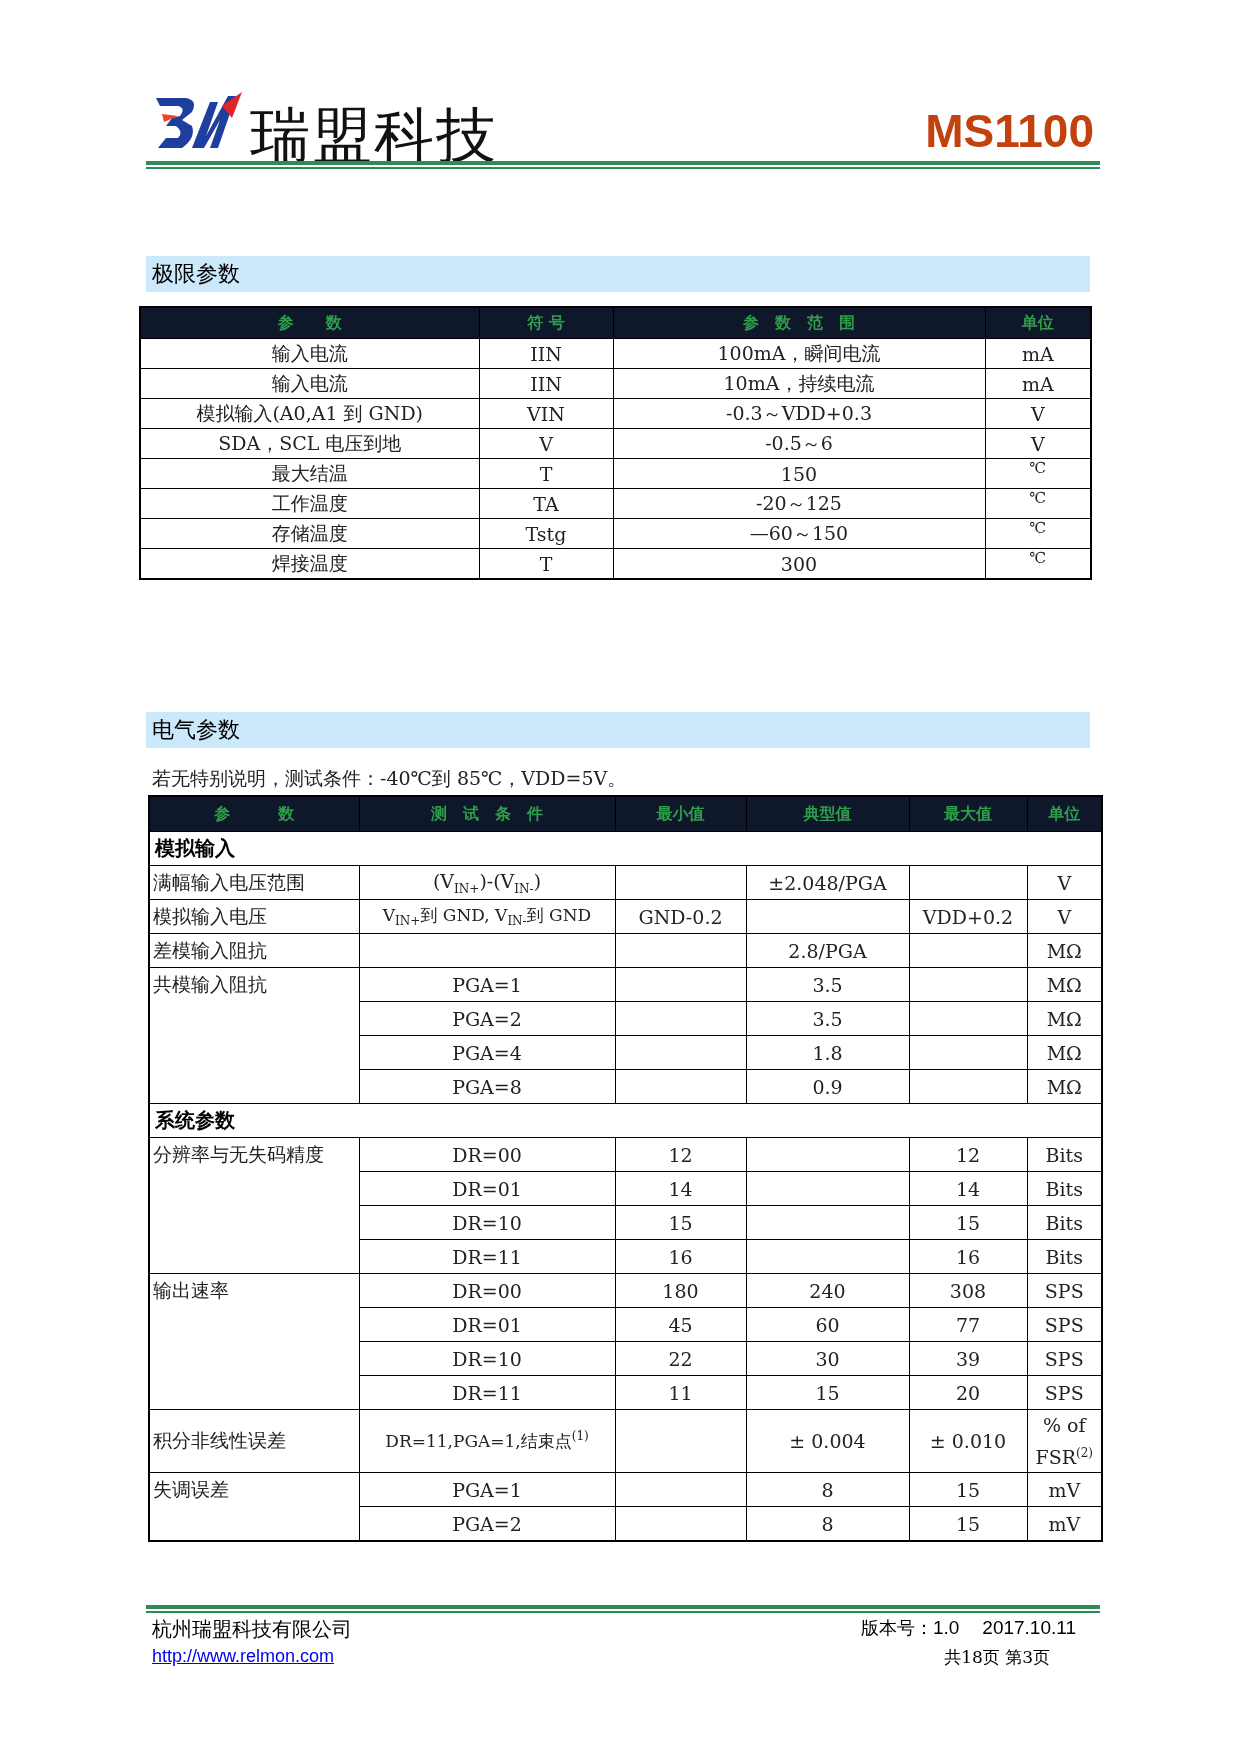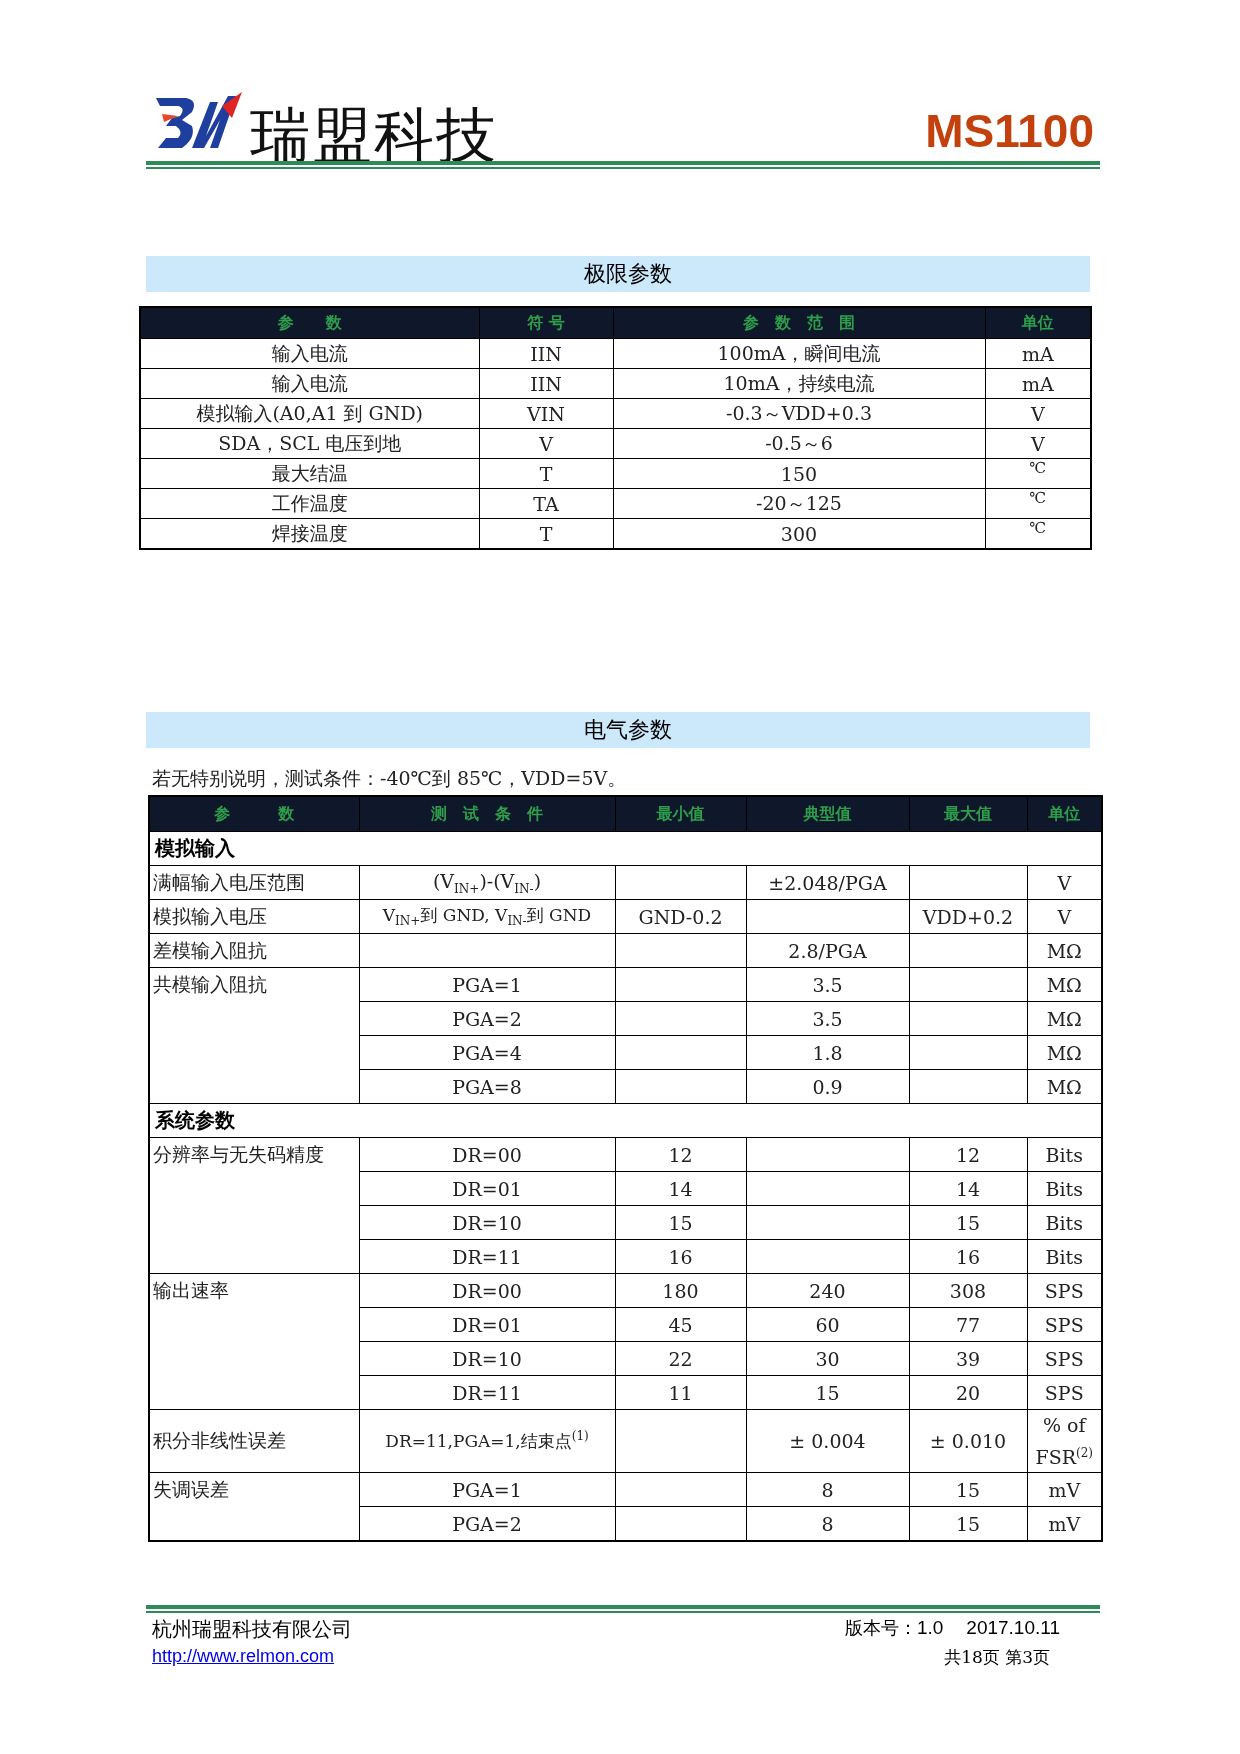--- a/index.html
+++ b/index.html
@@ -9,21 +9,21 @@
 
   
   .logo { left:152px; top:92px; width:92px; height:62px; }
   .brand { left:250px; top:96px; font-family:"DejaVu Sans", sans-serif; font-size:60px; letter-spacing:2px; color:#111; }
   .model { right:146px; top:104px; font-family:"Liberation Sans", sans-serif; font-weight:bold; font-size:46px; color:#c2410c; }
   .rule-thick { height:4px; background:#2e8b57; }
   .rule-thin  { height:2px; background:#2e8b57; }
 
   
   .section-bar { background:#cce9fb; height:36px; left:146px; width:944px;
-                 font-family:"DejaVu Sans", sans-serif; font-size:22px; line-height:36px; padding-left:20px; box-sizing:border-box;text-align:center; }
+                 font-family:"DejaVu Sans", sans-serif; font-size:22px; line-height:36px; padding-left:6px; box-sizing:border-box; }
 
   table { border-collapse:collapse; position:absolute; table-layout:fixed; }
   td, th { border:1px solid #000; padding:0; font-weight:normal; text-align:center;
            font-family:"DejaVu Serif", serif; font-size:19px; color:#222; }
   th { background:#0f172a; color:#2e9e4a; font-family:"DejaVu Sans", sans-serif; font-size:16px;font-weight:bold; }
   table.outer { border:2px solid #000; }
 
   #t1 { left:139px; top:306px; width:951px; }
   #t1 th { height:30px; }
   #t1 td { height:29px; }
@@ -36,21 +36,21 @@
   #t2 td.left { text-align:left; padding-left:3px; font-family:"DejaVu Sans", sans-serif; }
   #t2 td.group { text-align:left; padding-left:5px; font-weight:bold; font-family:"DejaVu Sans", sans-serif; font-size:20px; color:#000; }
   #t2 td.tall { height:62px; }
   .vt { vertical-align:top; padding-top:4px; }
   sub { font-size:12px; }
   sup { font-size:12px; }
 
   
   .footer-company { left:152px; top:1616px; font-family:"DejaVu Sans", sans-serif; font-size:20px; }
   .footer-link { left:152px; top:1646px; font-family:"Liberation Sans", sans-serif; font-size:18px; color:#0000ee; text-decoration:underline; }
-  .footer-version { right:180px; top:1616px; font-size:18px;margin-left:45px; }
+  .footer-version { right:164px; top:1616px; font-size:18px;margin-left:45px; }
   .footer-version .num { font-family:"Liberation Sans", sans-serif; font-size:19px; }
   .footer-pages { right:190px; top:1646px; font-size:17px; }
 </style>
 </head>
 <body>
 
 <div class="abs logo">
   <svg width="92" height="62" viewBox="0 0 92 62">
     <path d="M4 6 L34 6 Q46 8 40 20 L30 28 L40 34 Q44 46 30 56 L6 56 L14 46 L26 46 Q32 40 24 34 L14 34 L20 26 L28 24 Q34 16 26 14 L8 14 Z" fill="#1f3f9e"></path>
     <path d="M10 22 L26 24 L12 30 Z" fill="#e8462a"></path>
@@ -106,20 +106,26 @@
   <tr>
     <td>最大结温</td>
     <td>T</td>
     <td>150</td>
     <td style="font-size:15px; vertical-align:top;">℃</td>
   </tr>
   <tr>
     <td>工作温度</td>
     <td>TA</td>
     <td>-20～125</td>
+    <td style="font-size:15px; vertical-align:top;">℃</td>
+  </tr>
+  <tr>
+    <td>存储温度</td>
+    <td>Tstg</td>
+    <td>—60～150</td>
     <td style="font-size:15px; vertical-align:top;">℃</td>
   </tr>
   <tr>
     <td>焊接温度</td>
     <td>T</td>
     <td>300</td>
     <td style="font-size:15px; vertical-align:top;">℃</td>
   </tr>
 </tbody>
   </table>

